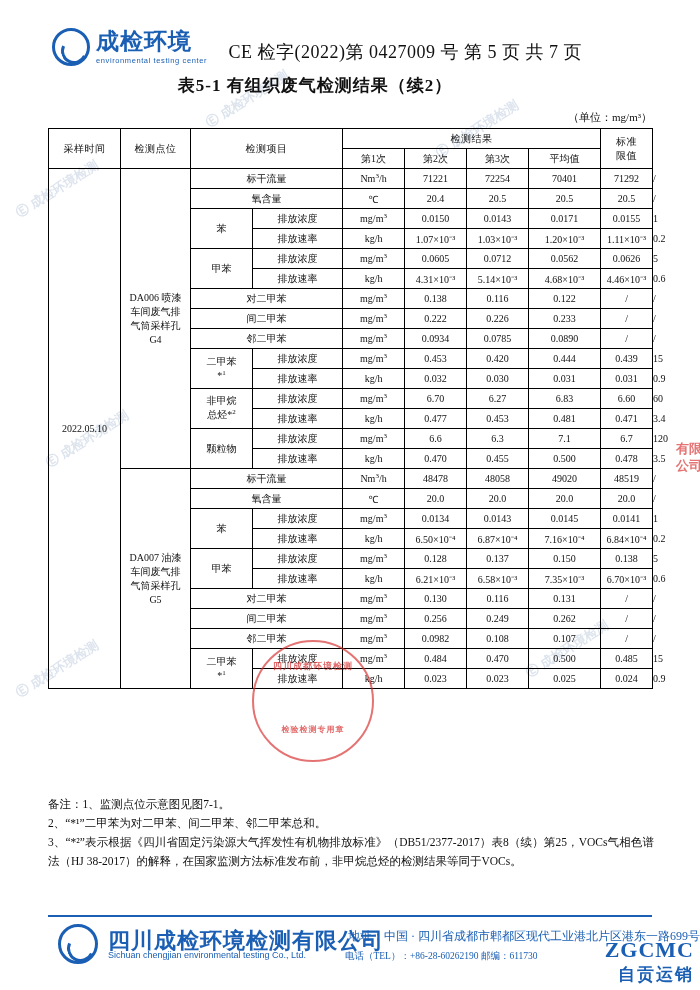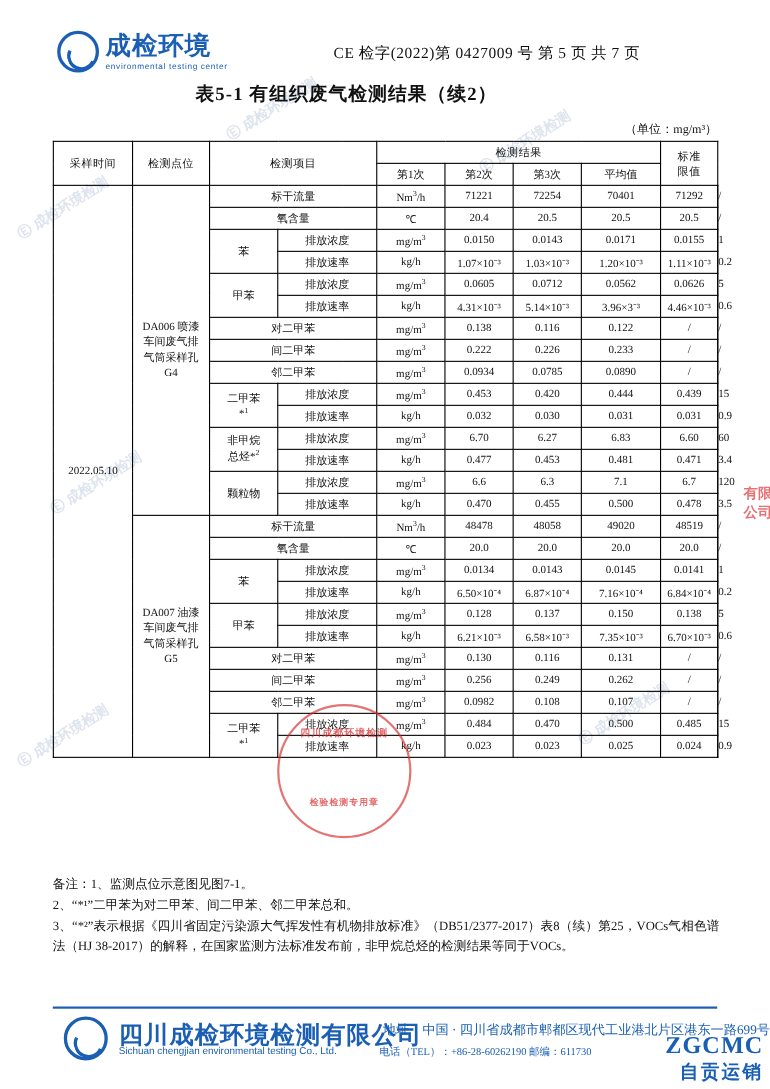--- a/index.html
+++ b/index.html
@@ -36,21 +36,21 @@
     font-family:"Liberation Sans", sans-serif;
     font-size:23px;font-weight:bold;color:#1a5fb4;letter-spacing:1px;
     line-height:26px;
   }
   .logo-en{
     font-family:"Liberation Sans", sans-serif;
     font-size:7.5px;color:#1a5fb4;letter-spacing:0.6px;margin-top:2px;
   }
   .doc-no{
     position:absolute;right:42px;top:22px;
-    font-size:14px;letter-spacing:0.5px;
+    font-size:18px;letter-spacing:0.5px;
     font-family:"Liberation Serif", serif;
   }
 
   
   .title{
     position:absolute;top:74px;left:0;width:630px;text-align:center;
     font-size:17px;font-weight:bold;letter-spacing:1px;
   }
   .unit{
     position:absolute;top:110px;right:48px;font-size:11px;
@@ -263,21 +263,21 @@
         <td>0.0712</td>
         <td>0.0562</td>
         <td>0.0626</td>
         <td>5</td>
       </tr>
       <tr>
         <td colspan="2" class="itemname">排放速率</td>
         <td class="unitcell">kg/h</td>
         <td class="small">4.31×10⁻³</td>
         <td class="small">5.14×10⁻³</td>
-        <td class="small">3.96×3⁻³</td>
+        <td class="small">4.68×10⁻³</td>
         <td class="small">4.46×10⁻³</td>
         <td>0.6</td>
       </tr>
       <tr>
         <td colspan="3" class="itemname">对二甲苯</td>
         <td class="unitcell">mg/m<sup>3</sup></td>
         <td>0.138</td>
         <td>0.116</td>
         <td>0.122</td>
         <td>/</td>

